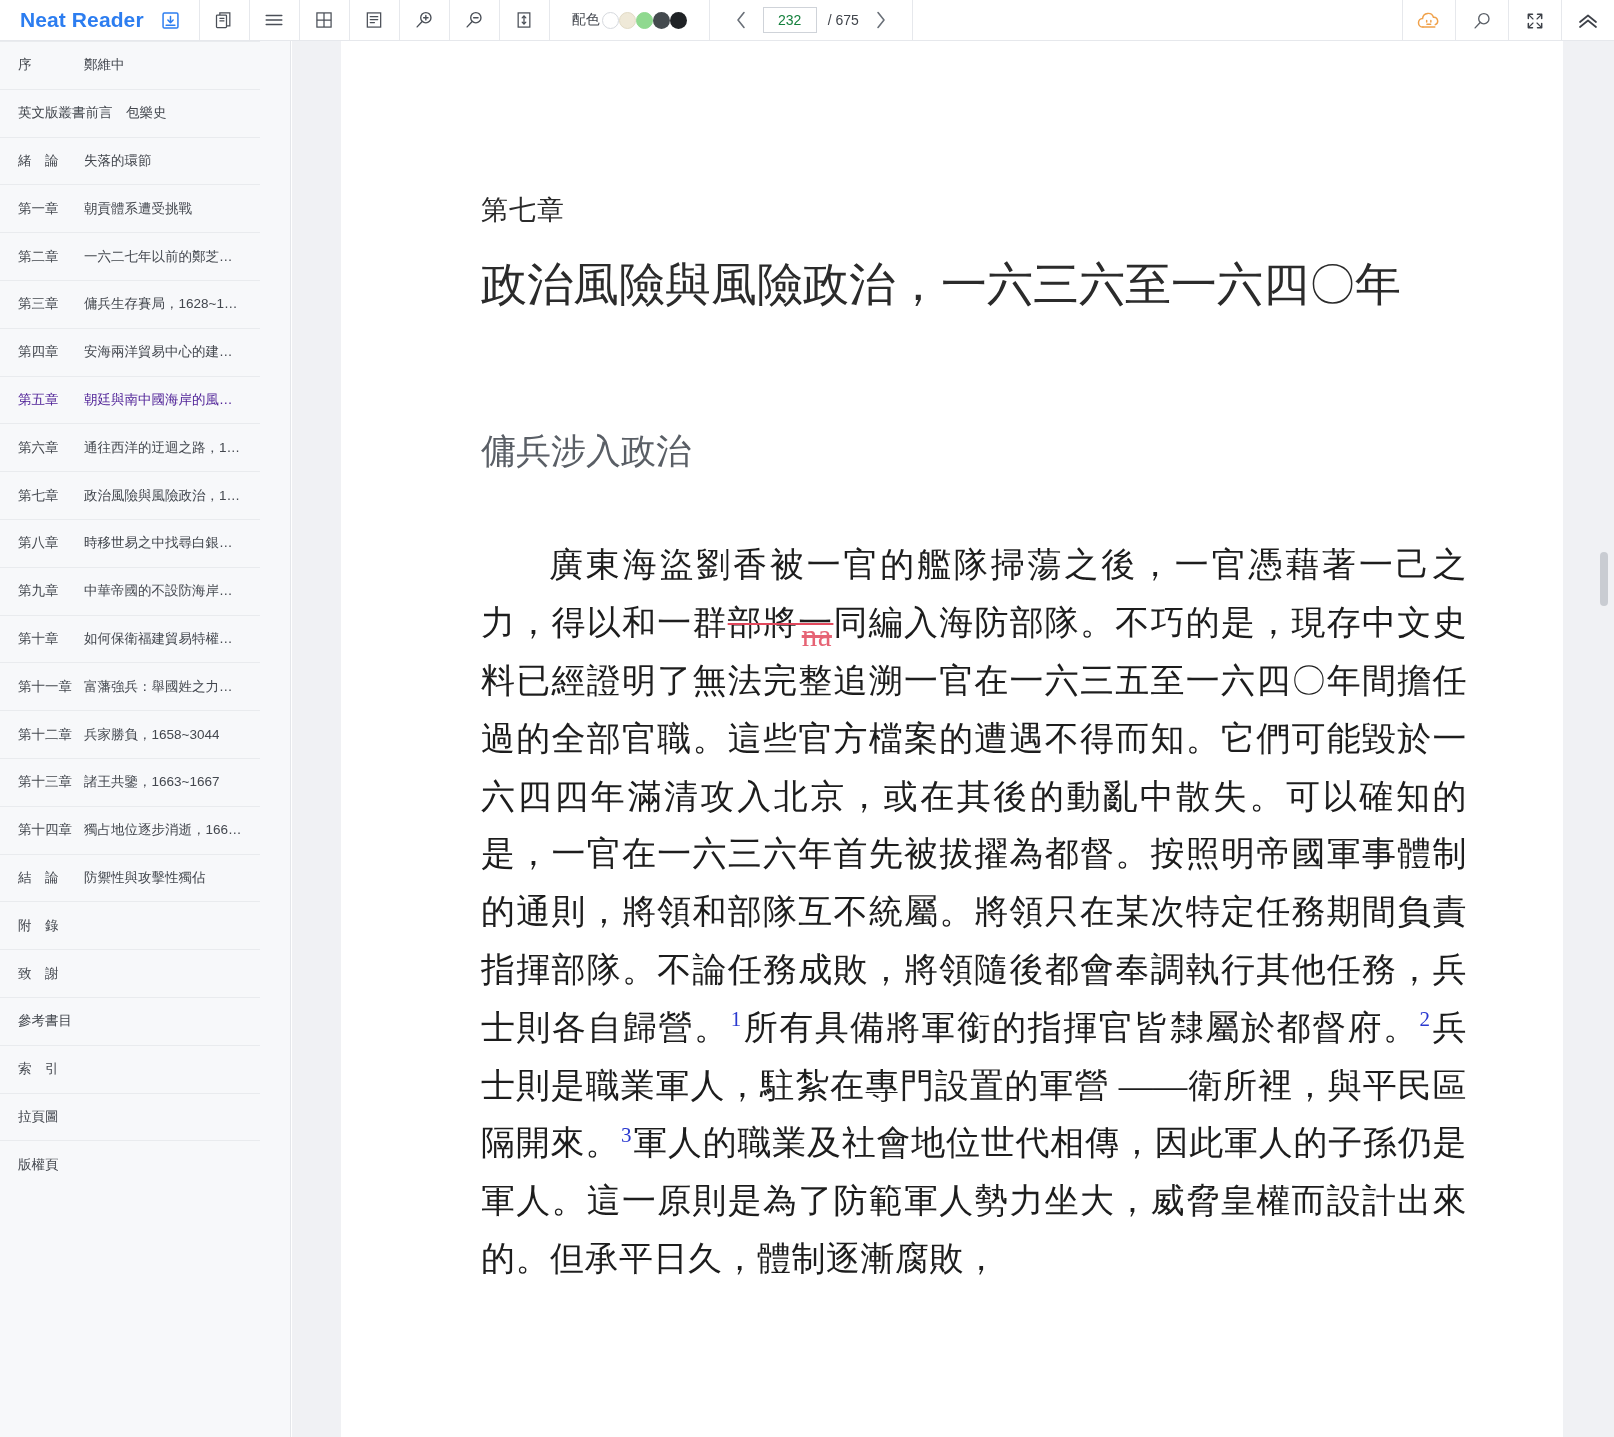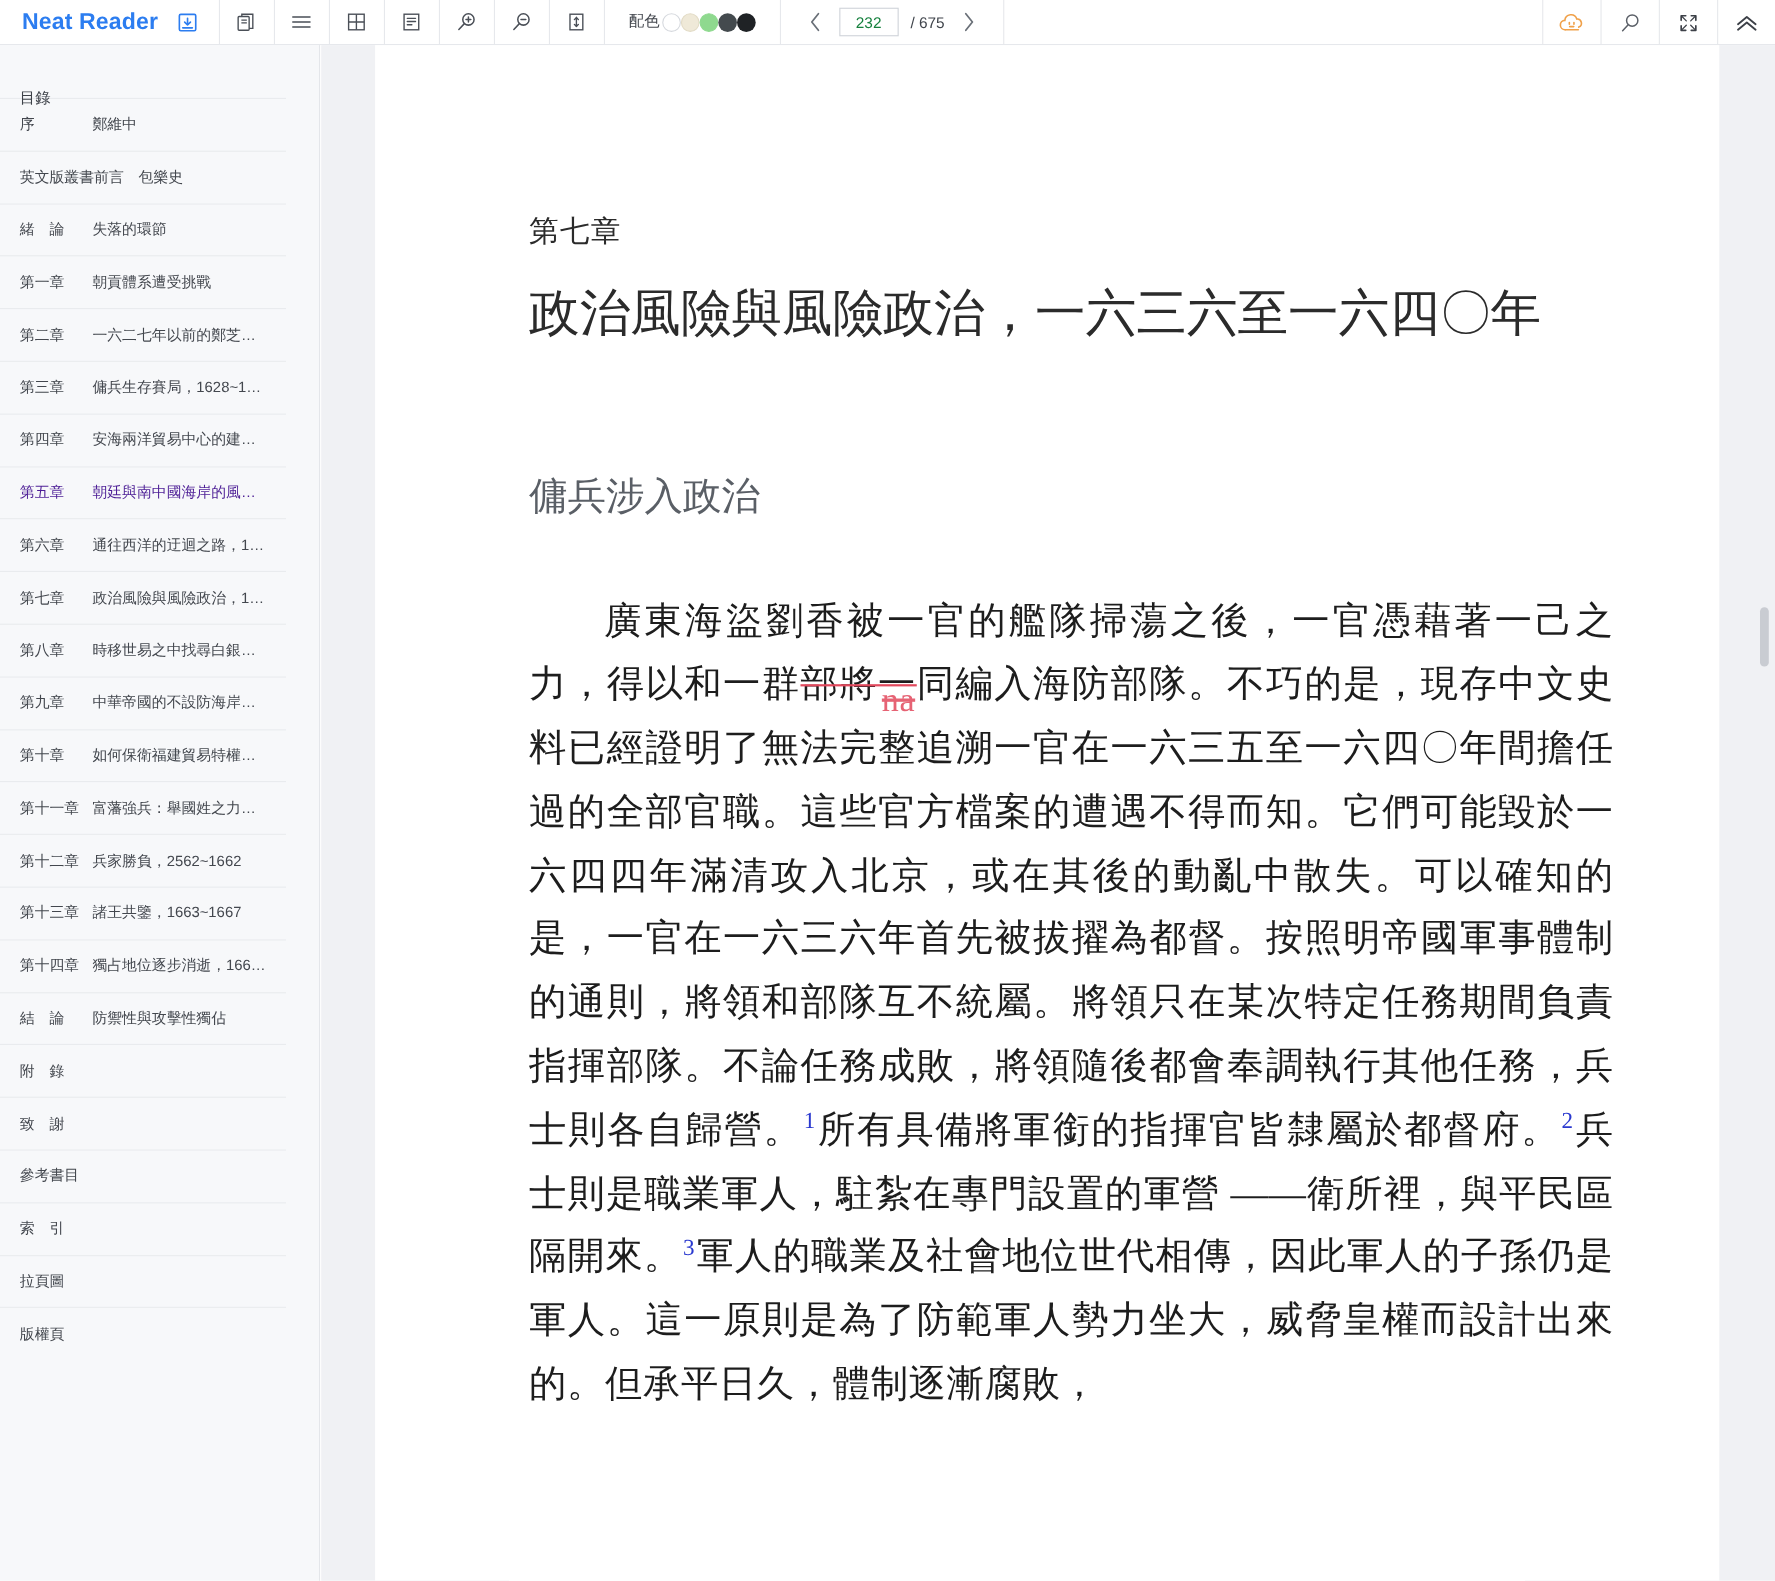--- a/index.html
+++ b/index.html
@@ -367,21 +367,20 @@
   <div class="tb-sep"></div>
   <div class="tb-btn right">
     <svg width="24" height="22" viewBox="0 0 24 22" fill="none" stroke="#3d4148" stroke-width="1.7">
       <path d="M4 12l8-6.5 8 6.5" stroke-linecap="round" stroke-linejoin="round"></path>
       <path d="M4 17l8-6.5 8 6.5" stroke-linecap="round" stroke-linejoin="round"></path>
     </svg>
   </div>
 </div>
 
 <div id="sidebar">
-  <div class="toc-title">目錄</div>
   <ul class="toc-list" id="toc-list">
       <li class="toc-item">
         <span class="toc-num">序</span>
         <span class="toc-label">鄭維中</span>
       </li>
       <li class="toc-item single">
         <span class="toc-label">英文版叢書前言　包樂史</span>
       </li>
       <li class="toc-item">
         <span class="toc-num">緒　論</span>
@@ -426,21 +425,21 @@
       <li class="toc-item">
         <span class="toc-num">第十章</span>
         <span class="toc-label">如何保衛福建貿易特權，1…</span>
       </li>
       <li class="toc-item">
         <span class="toc-num">第十一章</span>
         <span class="toc-label">富藩強兵：舉國姓之力，1…</span>
       </li>
       <li class="toc-item">
         <span class="toc-num">第十二章</span>
-        <span class="toc-label">兵家勝負，2562~1662</span>
+        <span class="toc-label">兵家勝負，1658~3044</span>
       </li>
       <li class="toc-item">
         <span class="toc-num">第十三章</span>
         <span class="toc-label">諸王共鑒，1663~1667</span>
       </li>
       <li class="toc-item">
         <span class="toc-num">第十四章</span>
         <span class="toc-label">獨占地位逐步消逝，1669~…</span>
       </li>
       <li class="toc-item">

